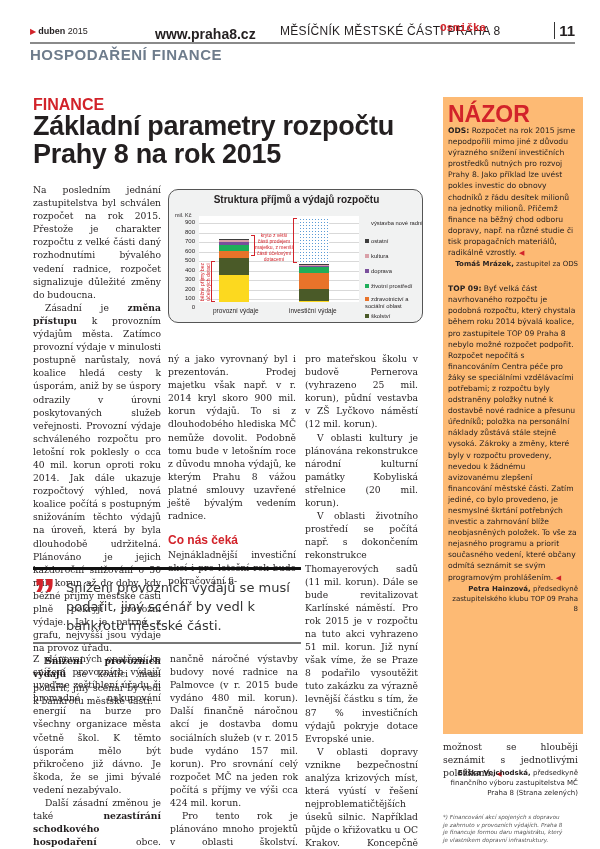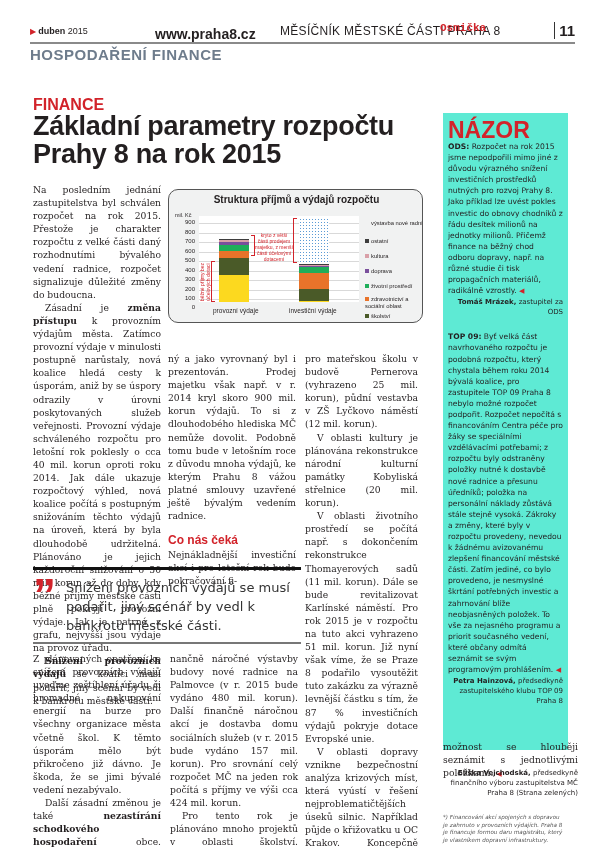--- a/index.html
+++ b/index.html
@@ -36,21 +36,21 @@
   .legend .sw { display: inline-block; width: 4px; height: 4px; margin-right: 2px; vertical-align: middle; }
   .annot { position: absolute; font-family: "Liberation Sans", sans-serif; font-size: 5px; color: #d2232a; text-align: center; line-height: 6px; }
   .bracket { position: absolute; border: 1px solid #d2232a; }
 
   
   .quote { position: absolute; left: 33px; top: 567px; width: 268px; height: 77px; border-top: 3px solid #111; border-bottom: 2px solid #777; }
   .quote .mark { position: absolute; left: 0; top: 2px; font-family: "Liberation Sans", sans-serif; font-size: 46px; font-weight: bold; color: #d2232a; line-height: 46px; }
   .quote .qtext { position: absolute; left: 33px; top: 8px; width: 235px; font-family: "DejaVu Sans", sans-serif; font-size: 13px; line-height: 19px; color: #333; }
 
   
-  .opinion { position: absolute; left: 443px; top: 113px; width: 125px; height: 637px; background: #5eead4; padding: 6px 5px; font-family: "DejaVu Sans", sans-serif; font-size: 7.6px; line-height: 11.1px; }
+  .opinion { position: absolute; left: 443px; top: 97px; width: 140px; height: 637px; background: #fdba74; padding: 6px 5px; font-family: "DejaVu Sans", sans-serif; font-size: 7.6px; line-height: 11.1px; }
   .op-h1 { font-family: "Liberation Sans", sans-serif; font-size: 23px; font-weight: bold; color: #d2232a; line-height: 22px; }
   .op-h2 { font-family: "Liberation Sans", sans-serif; font-size: 21px; color: #d2232a; line-height: 22px; margin-bottom: 5px; }
   .op-p b { font-weight: bold; text-align: center; }
   .op-sig { text-align: right; font-size: 7px; line-height: 10px; }
   .op-sig b { font-weight: bold; }
   .endmark { color: #d2232a; font-size: 7px; }
   .tail { position: absolute; left: 443px; top: 740px; width: 135px; font-size: 9.2px; line-height: 13px; text-align: justify; }
   .sig2 { position: absolute; left: 443px; top: 768px; width: 135px; text-align: right; font-family: "DejaVu Sans", sans-serif; font-size: 7px; line-height: 10px; }
   .footnote { position: absolute; left: 443px; top: 814px; width: 120px; font-family: "DejaVu Sans", sans-serif; font-style: italic; font-size: 5.6px; line-height: 7.6px; color: #555; }
 </style>

